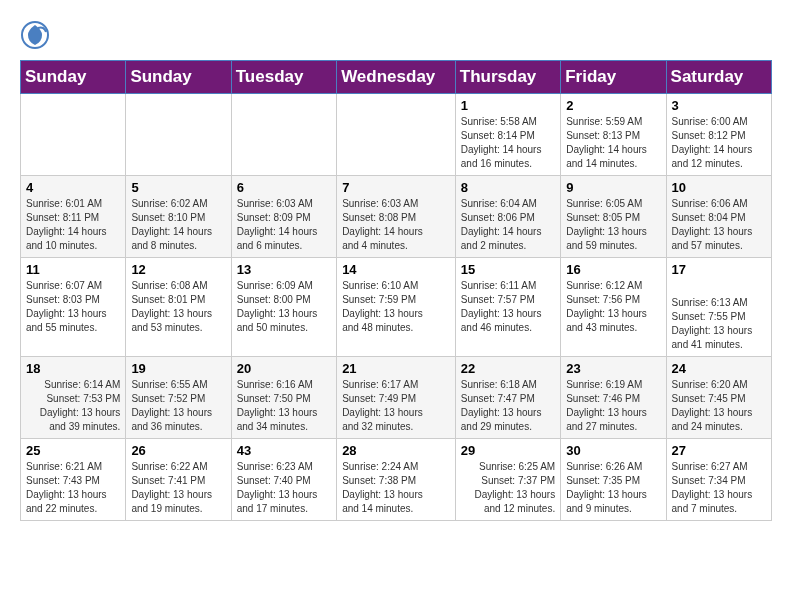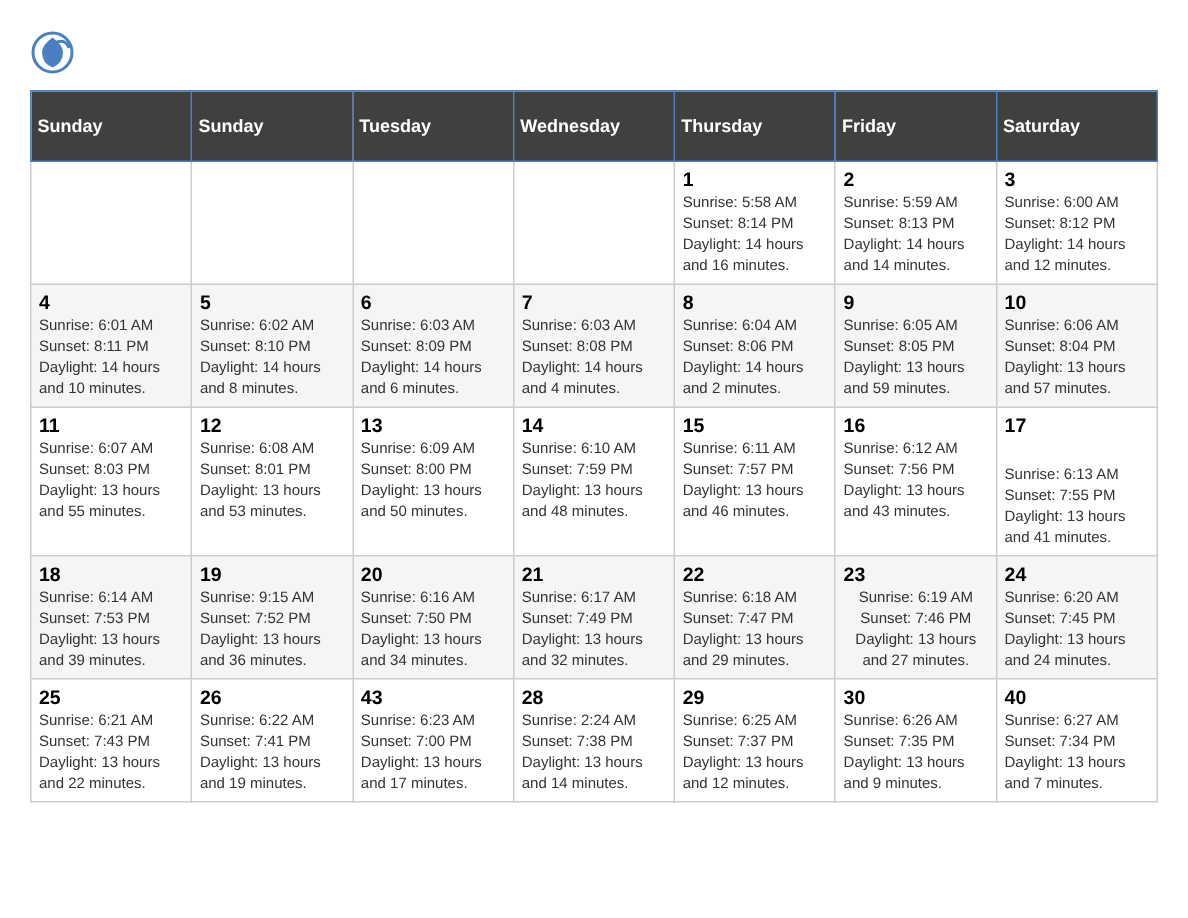--- a/index.html
+++ b/index.html
@@ -51,25 +51,25 @@
     .subtitle {
       font-size: 16px;
       color: #333;
     }
     table {
       width: 100%;
       border-collapse: collapse;
       font-size: 11px;
     }
     thead tr th {
-      background-color: #404040;
+      background-color: #701a75;
       color: #fff;
-      padding: 16px 4px;
+      padding: 6px 4px;
       text-align: left;
-      font-size: 12px;
+      font-size: 17px;
       border: 1px solid #4a7fc1;
     }
     tbody tr td {
       border: 1px solid #ccc;
       vertical-align: top;
       padding: 4px 5px;
       min-height: 80px;
       height: 80px;
       background: #fff;
     }
@@ -250,28 +250,28 @@
           <span class="day-number">17</span>
           <div class="day-info" style="white-space: pre-line; margin-top: 19px;">Sunrise: 6:13 AM
 Sunset: 7:55 PM
 Daylight: 13 hours
 and 41 minutes.</div>
         </td>
       </tr>
       <tr>
         <td>
           <span class="day-number">18</span>
-          <div class="day-info" style="white-space: pre-line;">Sunrise: 6:14 AM
+          <div class="day-info" style="white-space: pre-line; text-align: right;">Sunrise: 6:14 AM
 Sunset: 7:53 PM
 Daylight: 13 hours
 and 39 minutes.</div>
         </td>
         <td>
           <span class="day-number">19</span>
-          <div class="day-info" style="white-space: pre-line;">Sunrise: 9:15 AM
+          <div class="day-info" style="white-space: pre-line;">Sunrise: 6:55 AM
 Sunset: 7:52 PM
 Daylight: 13 hours
 and 36 minutes.</div>
         </td>
         <td>
           <span class="day-number">20</span>
           <div class="day-info" style="white-space: pre-line;">Sunrise: 6:16 AM
 Sunset: 7:50 PM
 Daylight: 13 hours
 and 34 minutes.</div>
@@ -285,21 +285,21 @@
         </td>
         <td>
           <span class="day-number">22</span>
           <div class="day-info" style="white-space: pre-line;">Sunrise: 6:18 AM
 Sunset: 7:47 PM
 Daylight: 13 hours
 and 29 minutes.</div>
         </td>
         <td>
           <span class="day-number">23</span>
-          <div class="day-info" style="white-space: pre-line; text-align: center;">Sunrise: 6:19 AM
+          <div class="day-info" style="white-space: pre-line;">Sunrise: 6:19 AM
 Sunset: 7:46 PM
 Daylight: 13 hours
 and 27 minutes.</div>
         </td>
         <td>
           <span class="day-number">24</span>
           <div class="day-info" style="white-space: pre-line;">Sunrise: 6:20 AM
 Sunset: 7:45 PM
 Daylight: 13 hours
 and 24 minutes.</div>
@@ -316,47 +316,47 @@
         <td>
           <span class="day-number">26</span>
           <div class="day-info" style="white-space: pre-line;">Sunrise: 6:22 AM
 Sunset: 7:41 PM
 Daylight: 13 hours
 and 19 minutes.</div>
         </td>
         <td>
           <span class="day-number">43</span>
           <div class="day-info" style="white-space: pre-line;">Sunrise: 6:23 AM
-Sunset: 7:00 PM
+Sunset: 7:40 PM
 Daylight: 13 hours
 and 17 minutes.</div>
         </td>
         <td>
           <span class="day-number">28</span>
           <div class="day-info" style="white-space: pre-line;">Sunrise: 2:24 AM
 Sunset: 7:38 PM
 Daylight: 13 hours
 and 14 minutes.</div>
         </td>
         <td>
           <span class="day-number">29</span>
-          <div class="day-info" style="white-space: pre-line;">Sunrise: 6:25 AM
+          <div class="day-info" style="white-space: pre-line; text-align: right;">Sunrise: 6:25 AM
 Sunset: 7:37 PM
 Daylight: 13 hours
 and 12 minutes.</div>
         </td>
         <td>
           <span class="day-number">30</span>
           <div class="day-info" style="white-space: pre-line;">Sunrise: 6:26 AM
 Sunset: 7:35 PM
 Daylight: 13 hours
 and 9 minutes.</div>
         </td>
         <td>
-          <span class="day-number">40</span>
+          <span class="day-number">27</span>
           <div class="day-info" style="white-space: pre-line;">Sunrise: 6:27 AM
 Sunset: 7:34 PM
 Daylight: 13 hours
 and 7 minutes.</div>
         </td>
       </tr>
     </tbody>
 </table>
 
 </body></html>

